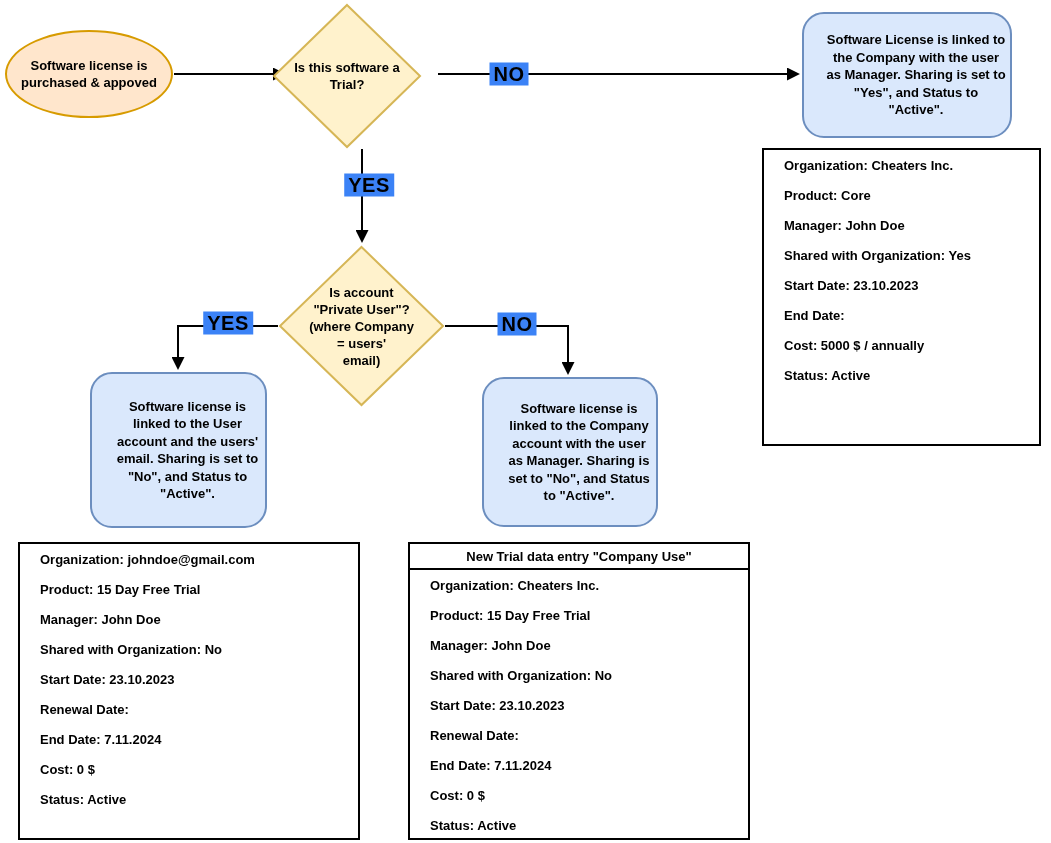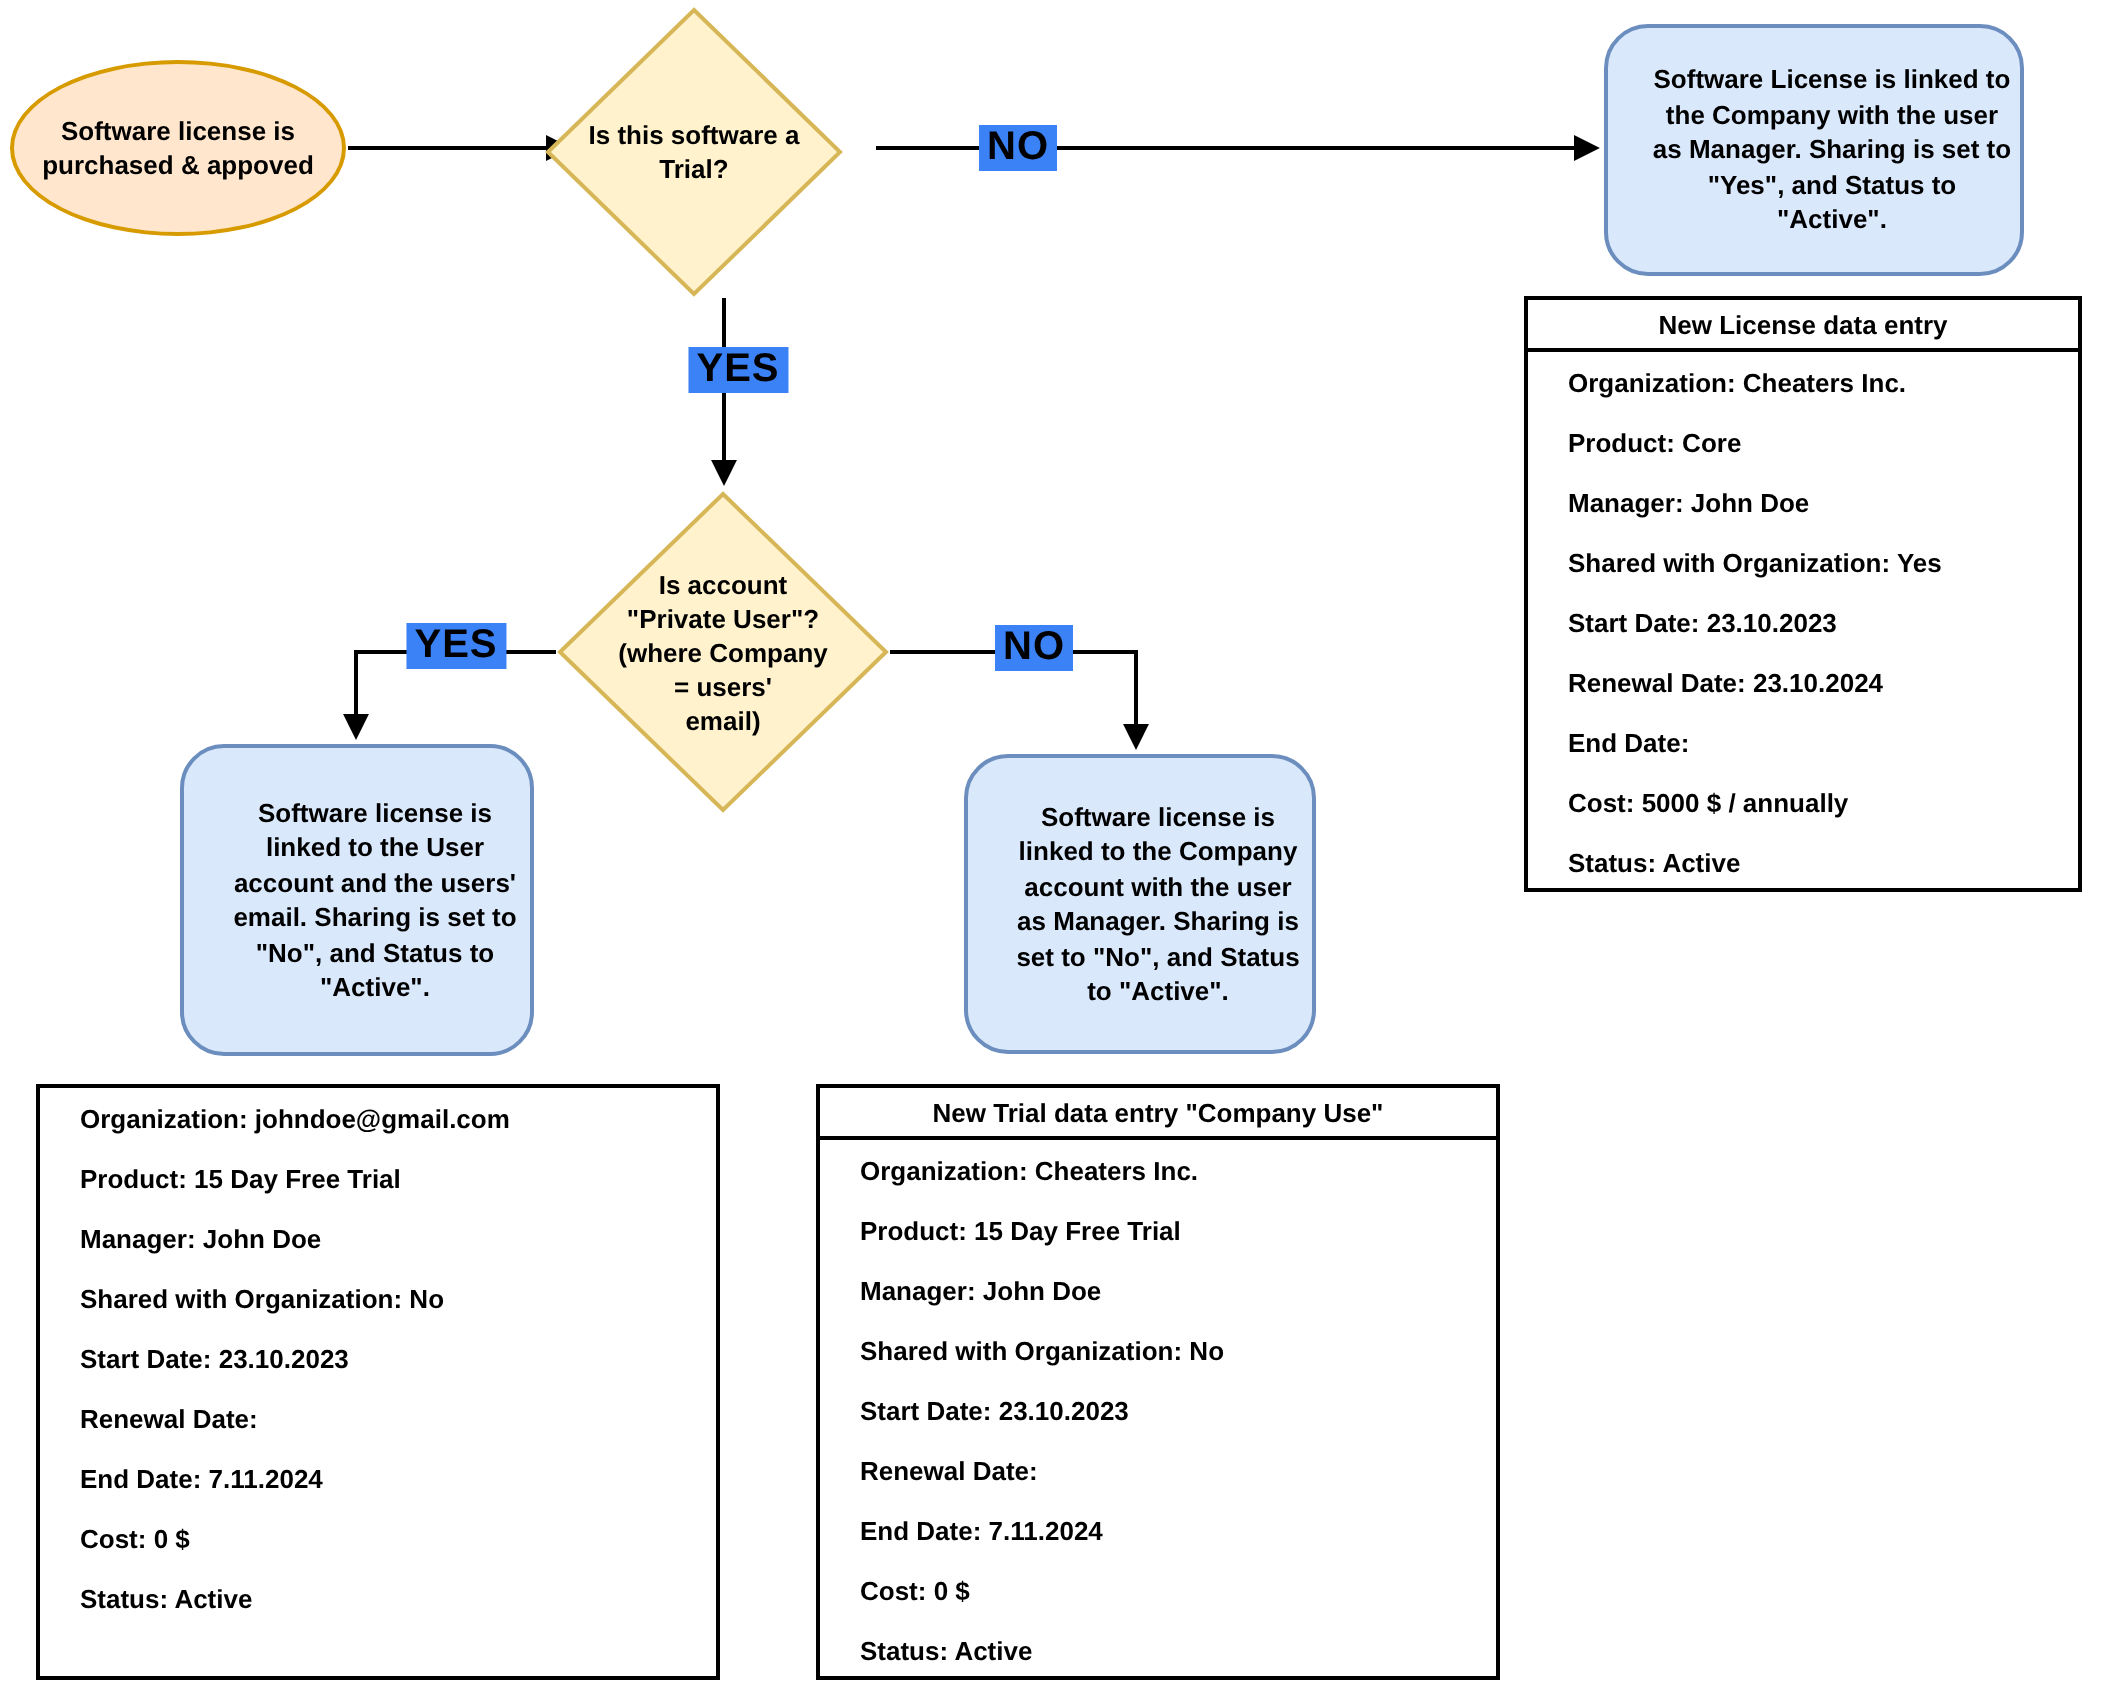--- a/index.html
+++ b/index.html
@@ -162,28 +162,26 @@
 as Manager. Sharing is
 set to "No", and Status
 to "Active".</div>
 
   <div class="edge-label" style="left:509px; top:74px;">NO</div>
   <div class="edge-label" style="left:369px; top:185px;">YES</div>
   <div class="edge-label" style="left:228px; top:323px;">YES</div>
   <div class="edge-label" style="left:517px; top:324px;">NO</div>
 
   <div class="node data-table table-license">
-    <div class="ttitle">New License data entry</div>
     <div class="tbody">
         <div class="trow">Organization: Cheaters Inc.</div>
         <div class="trow">Product: Core</div>
         <div class="trow">Manager: John Doe</div>
         <div class="trow">Shared with Organization: Yes</div>
         <div class="trow">Start Date: 23.10.2023</div>
-        <div class="trow">Renewal Date: 23.10.2024</div>
         <div class="trow">End Date:</div>
         <div class="trow">Cost: 5000 $ / annually</div>
         <div class="trow">Status: Active</div>
       </div>
   </div>
 
   <div class="node data-table table-trial-private">
     <div class="tbody">
         <div class="trow">Organization: johndoe@gmail.com</div>
         <div class="trow">Product: 15 Day Free Trial</div>

